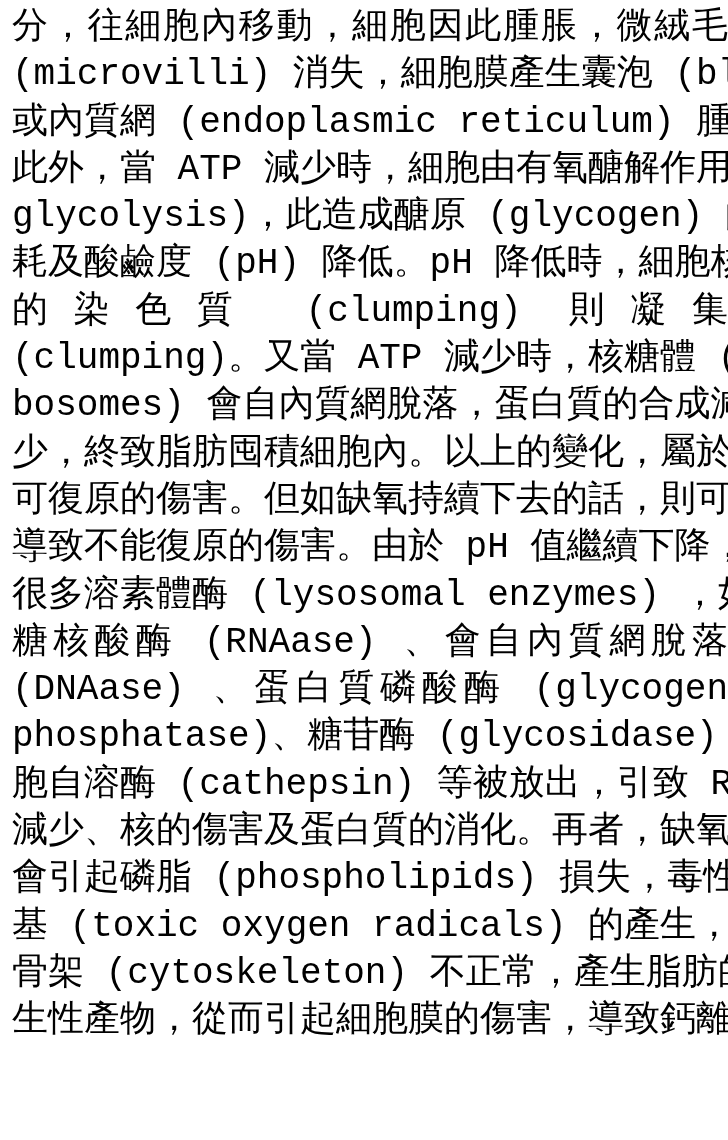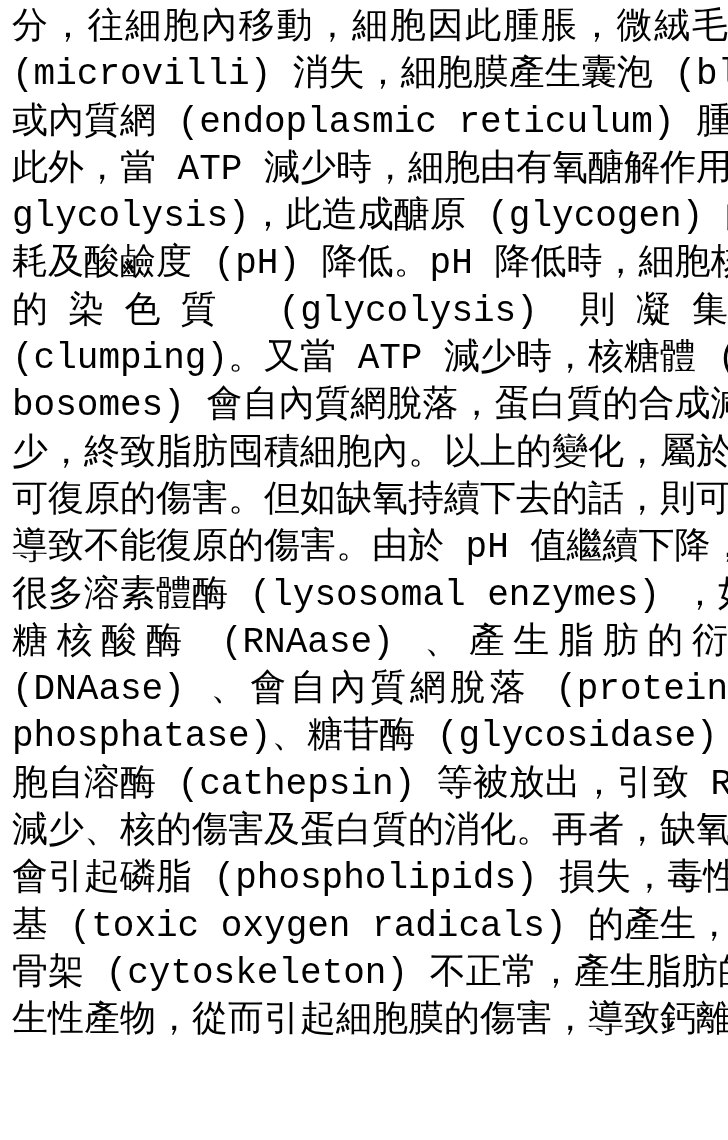--- a/index.html
+++ b/index.html
@@ -39,29 +39,29 @@
 </head>
 <body style="background: rgb(255, 255, 255);">
 
 <div class="page" style="color: rgb(0, 0, 0);">
   <div class="line">分，往細胞內移動，細胞因此腫脹，微絨毛</div>
   <div class="line">(microvilli) 消失，細胞膜產生囊泡 (bleb)</div>
   <div class="line">或內質網 (endoplasmic reticulum) 腫脹。</div>
   <div class="line">此外，當 ATP 減少時，細胞由有氧醣解作用轉</div>
   <div class="line">glycolysis)，此造成醣原 (glycogen) 的消</div>
   <div class="line">耗及酸鹼度 (pH) 降低。pH 降低時，細胞核</div>
-  <div class="line">的染色質 (glycolysis) 則凝集</div>
+  <div class="line">的染色質 (clumping) 則凝集</div>
   <div class="line">(clumping)。又當 ATP 減少時，核糖體 (ri-</div>
   <div class="line">bosomes) 會自內質網脫落，蛋白質的合成減</div>
   <div class="line">少，終致脂肪囤積細胞內。以上的變化，屬於</div>
   <div class="line">可復原的傷害。但如缺氧持續下去的話，則可</div>
   <div class="line">導致不能復原的傷害。由於 pH 值繼續下降，</div>
   <div class="line">很多溶素體酶 (lysosomal enzymes) ，如核</div>
-  <div class="line">糖核酸酶 (RNAase) 、產生脂肪的衍</div>
-  <div class="line">(DNAase) 、會自內質網脫落 (protein</div>
+  <div class="line">糖核酸酶 (RNAase) 、會自內質網脫落</div>
+  <div class="line">(DNAase) 、蛋白質磷酸酶 (glycogen</div>
   <div class="line">phosphatase)、糖苷酶 (glycosidase) 及細</div>
   <div class="line">胞自溶酶 (cathepsin) 等被放出，引致 RNA</div>
   <div class="line">減少、核的傷害及蛋白質的消化。再者，缺氧</div>
   <div class="line">會引起磷脂 (phospholipids) 損失，毒性氧</div>
   <div class="line">基 (toxic oxygen radicals) 的產生，細胞</div>
   <div class="line">骨架 (cytoskeleton) 不正常，產生脂肪的衍</div>
   <div class="line">生性產物，從而引起細胞膜的傷害，導致鈣離</div>
 </div>
 
 </body></html>

